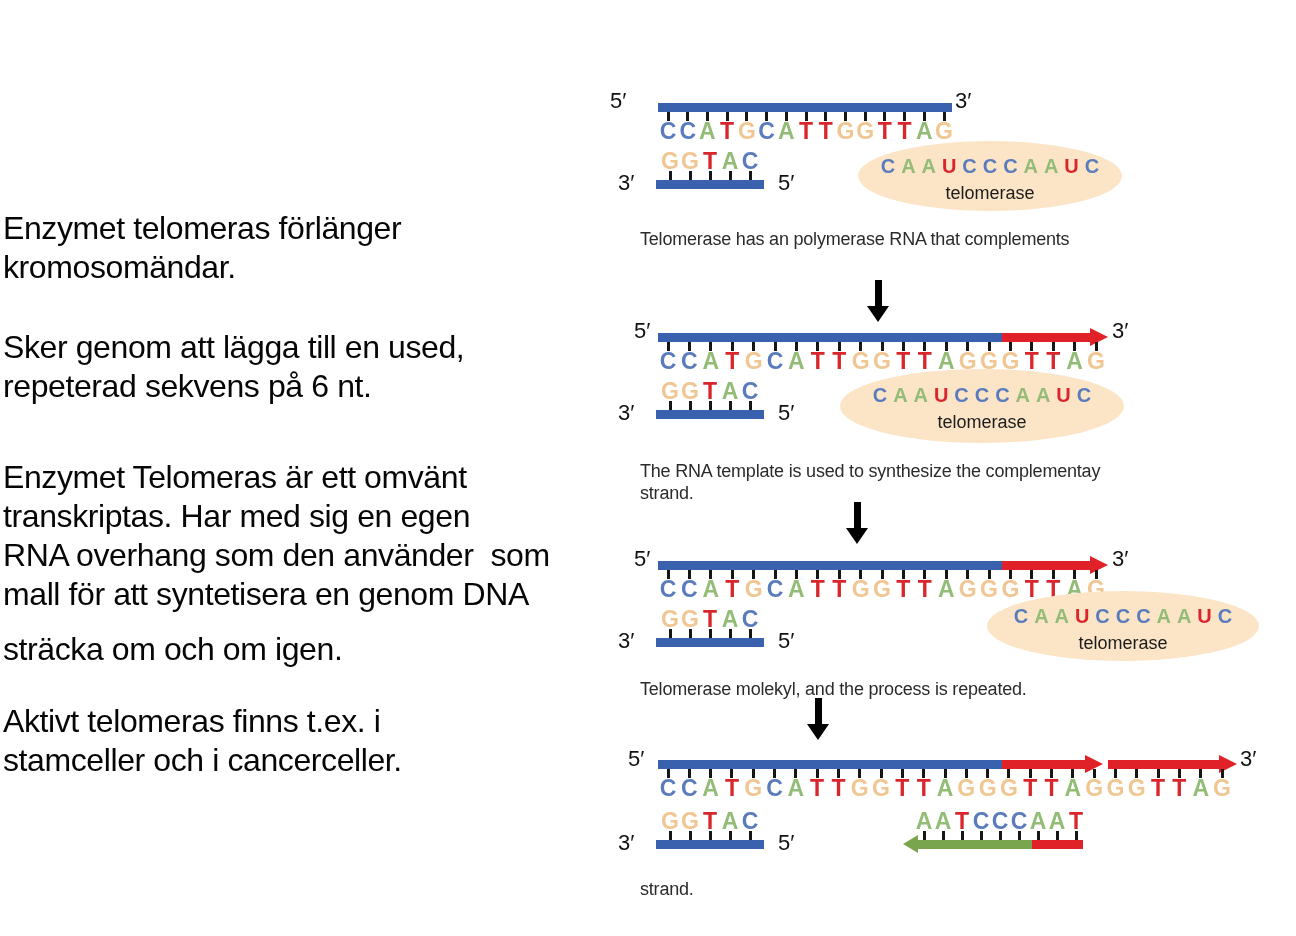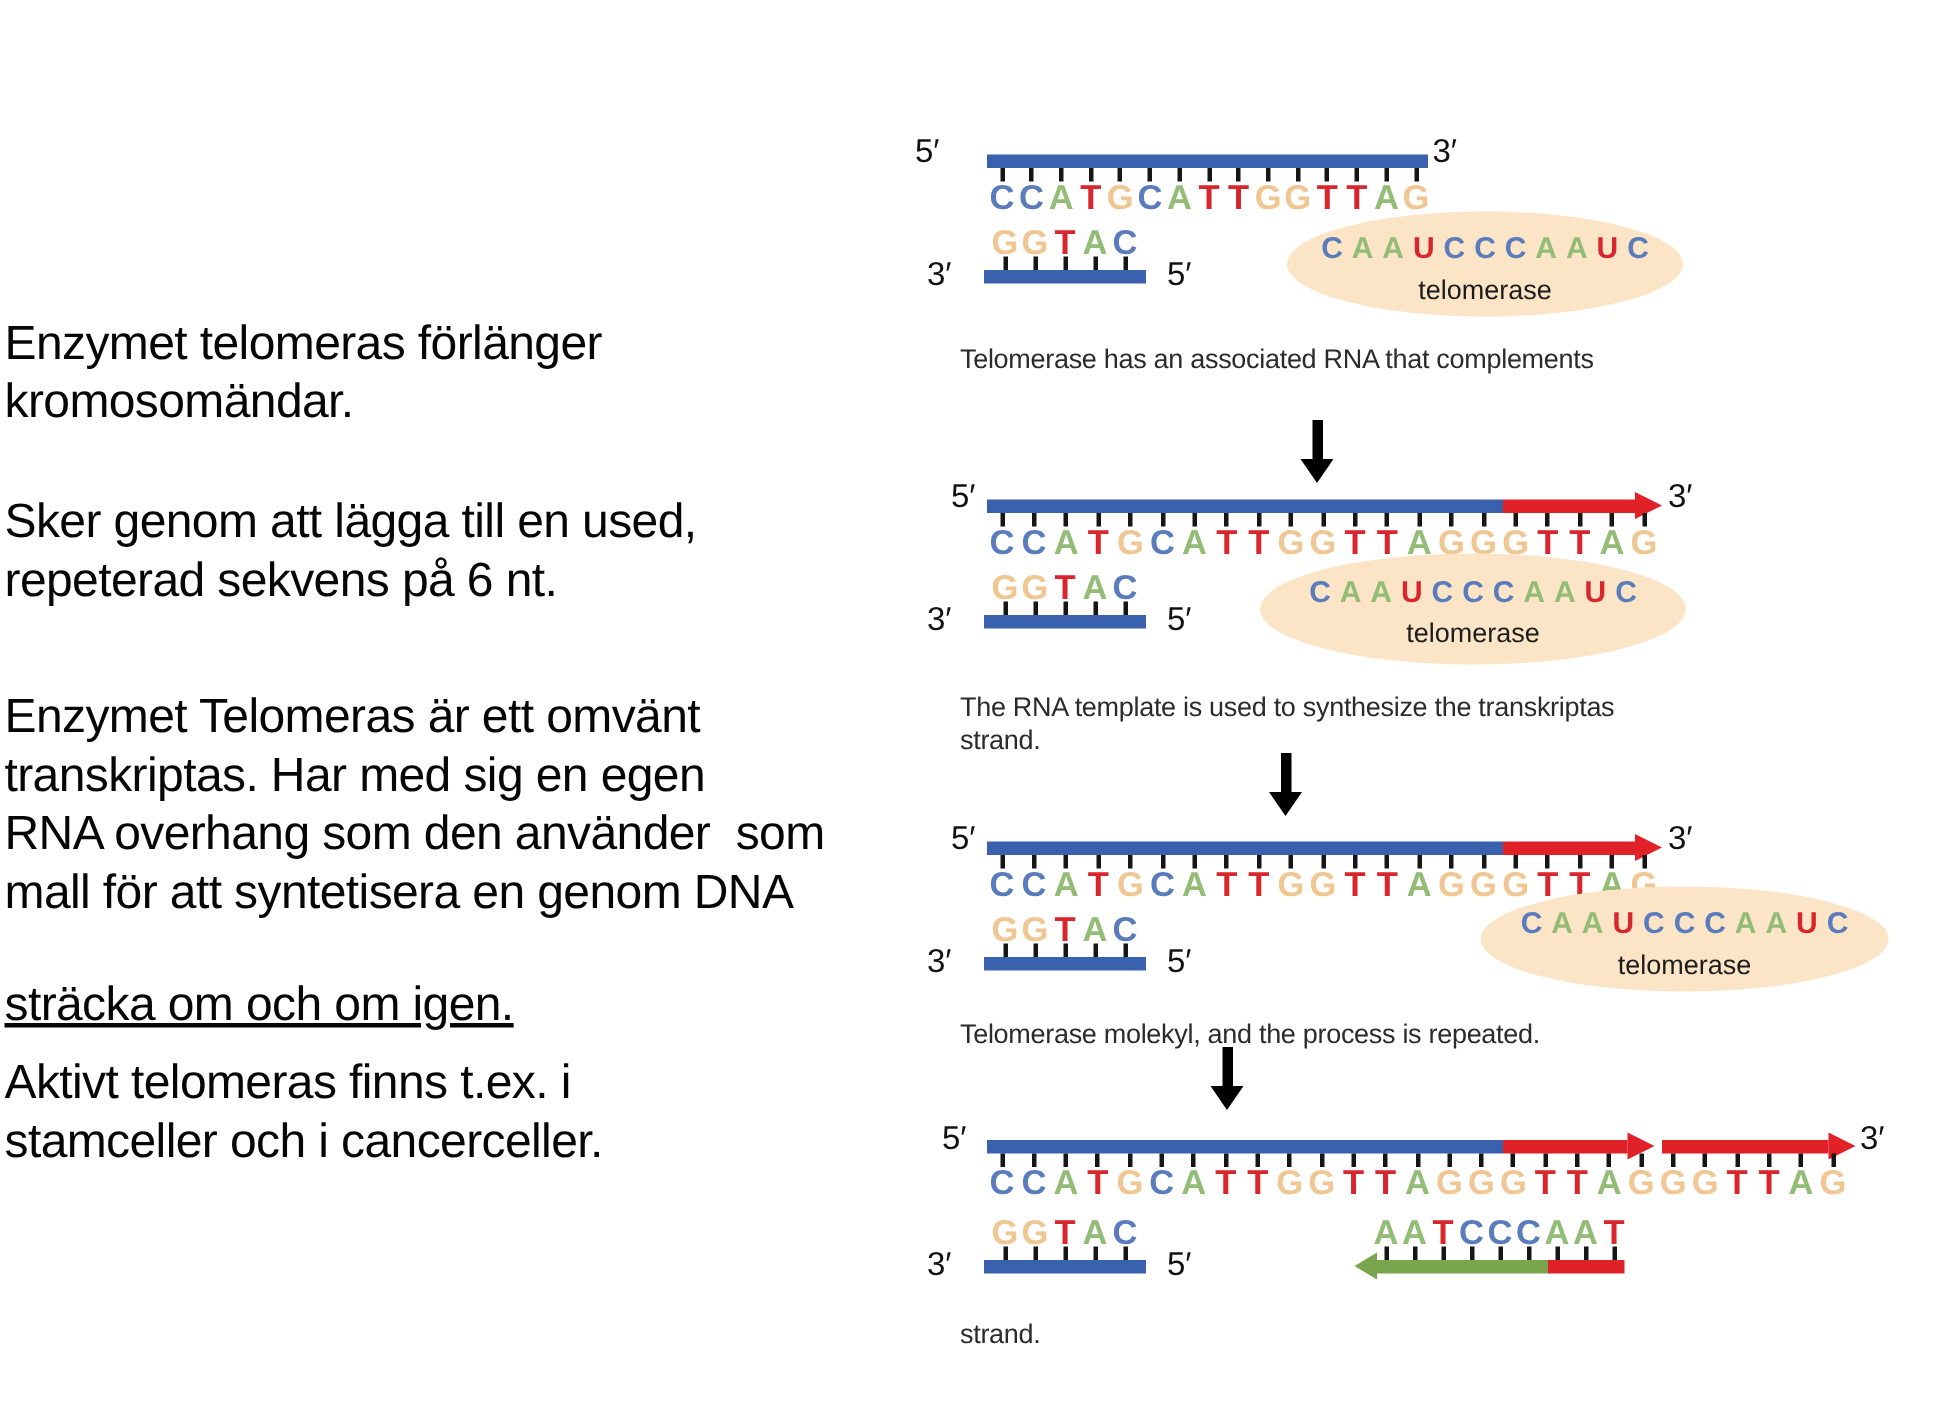--- a/index.html
+++ b/index.html
@@ -73,21 +73,21 @@
       </div>
       <div>
         <div class="ltline" style="left: 0px; top: 328px;">Sker genom att lägga till en used,</div>
         <div class="ltline" style="left: 0px; top: 367px;">repeterad sekvens på 6 nt.</div>
       </div>
       <div>
         <div class="ltline" style="left: 0px; top: 458px;">Enzymet Telomeras är ett omvänt</div>
         <div class="ltline" style="left: 0px; top: 497px;">transkriptas. Har med sig en egen</div>
         <div class="ltline" style="left: 0px; top: 536px;">RNA overhang som den använder  som</div>
         <div class="ltline" style="left: 0px; top: 575px;">mall för att syntetisera en genom DNA</div>
-        <div class="ltline" style="left: 0px; top: 650px; text-decoration: underline;">sträcka om och om igen.</div>
+        <div class="ltline" style="left: 0px; top: 630px;">sträcka om och om igen.</div>
       </div>
       <div>
         <div class="ltline" style="left: 0px; top: 702px;">Aktivt telomeras finns t.ex. i</div>
         <div class="ltline" style="left: 0px; top: 741px;">stamceller och i cancerceller.</div>
       </div>
     </div>
   <div id="diagram">
       <div class="stage">
         <div class="prime" style="left: 610px; top: 90px;">5′</div>
         <div class="bar" style="left: 658px; top: 103px; width: 294px; background: rgb(58, 97, 173);"></div>
@@ -141,21 +141,21 @@
         <div class="base rna" style="left: 928.8px; top: 156px; color: rgb(147, 188, 119);">A</div>
         <div class="base rna" style="left: 949.2px; top: 156px; color: rgb(216, 38, 44);">U</div>
         <div class="base rna" style="left: 969.6px; top: 156px; color: rgb(90, 124, 189);">C</div>
         <div class="base rna" style="left: 990px; top: 156px; color: rgb(90, 124, 189);">C</div>
         <div class="base rna" style="left: 1010.4px; top: 156px; color: rgb(90, 124, 189);">C</div>
         <div class="base rna" style="left: 1030.8px; top: 156px; color: rgb(147, 188, 119);">A</div>
         <div class="base rna" style="left: 1051.2px; top: 156px; color: rgb(147, 188, 119);">A</div>
         <div class="base rna" style="left: 1071.6px; top: 156px; color: rgb(216, 38, 44);">U</div>
         <div class="base rna" style="left: 1092px; top: 156px; color: rgb(90, 124, 189);">C</div>
         <div class="telo" style="left: 990px; top: 184px;">telomerase</div>
-        <div class="cap" style="left: 640px; top: 228px;">Telomerase has an associated RNA that complements</div>
+        <div class="cap" style="left: 640px; top: 228px;">Telomerase has an polymerase RNA that complements</div>
       </div>
       <div class="stage">
         <div class="arrshaft" style="left: 874.5px; top: 280px;"></div>
         <div class="arrhead" style="left: 867px; top: 306px;"></div>
         <div class="prime" style="left: 634px; top: 320px;">5′</div>
         <div class="bar" style="left: 658px; top: 333px; width: 344px; background: rgb(58, 97, 173);"></div>
         <div class="bar" style="left: 1002px; top: 333px; width: 88px; background: rgb(224, 33, 40);"></div>
         <div class="redhead" style="left: 1090px; top: 328px; border-left: 18px solid rgb(224, 33, 40);"></div>
         <div class="prime" style="left: 1112px; top: 320px;">3′</div>
         <div class="tick" style="left: 666.5px; top: 342px; height: 9px;"></div>
@@ -219,21 +219,21 @@
         <div class="base rna" style="left: 920.8px; top: 385px; color: rgb(147, 188, 119);">A</div>
         <div class="base rna" style="left: 941.2px; top: 385px; color: rgb(216, 38, 44);">U</div>
         <div class="base rna" style="left: 961.6px; top: 385px; color: rgb(90, 124, 189);">C</div>
         <div class="base rna" style="left: 982px; top: 385px; color: rgb(90, 124, 189);">C</div>
         <div class="base rna" style="left: 1002.4px; top: 385px; color: rgb(90, 124, 189);">C</div>
         <div class="base rna" style="left: 1022.8px; top: 385px; color: rgb(147, 188, 119);">A</div>
         <div class="base rna" style="left: 1043.2px; top: 385px; color: rgb(147, 188, 119);">A</div>
         <div class="base rna" style="left: 1063.6px; top: 385px; color: rgb(216, 38, 44);">U</div>
         <div class="base rna" style="left: 1084px; top: 385px; color: rgb(90, 124, 189);">C</div>
         <div class="telo" style="left: 982px; top: 413px;">telomerase</div>
-        <div class="cap" style="left: 640px; top: 460px;">The RNA template is used to synthesize the transkriptas</div>
+        <div class="cap" style="left: 640px; top: 460px;">The RNA template is used to synthesize the complementay</div>
         <div class="cap" style="left: 640px; top: 482px;">strand.</div>
       </div>
       <div class="stage">
         <div class="arrshaft" style="left: 853.5px; top: 502px;"></div>
         <div class="arrhead" style="left: 846px; top: 528px;"></div>
         <div class="prime" style="left: 634px; top: 548px;">5′</div>
         <div class="bar" style="left: 658px; top: 561px; width: 344px; background: rgb(58, 97, 173);"></div>
         <div class="bar" style="left: 1002px; top: 561px; width: 88px; background: rgb(224, 33, 40);"></div>
         <div class="redhead" style="left: 1090px; top: 556px; border-left: 18px solid rgb(224, 33, 40);"></div>
         <div class="prime" style="left: 1112px; top: 548px;">3′</div>

